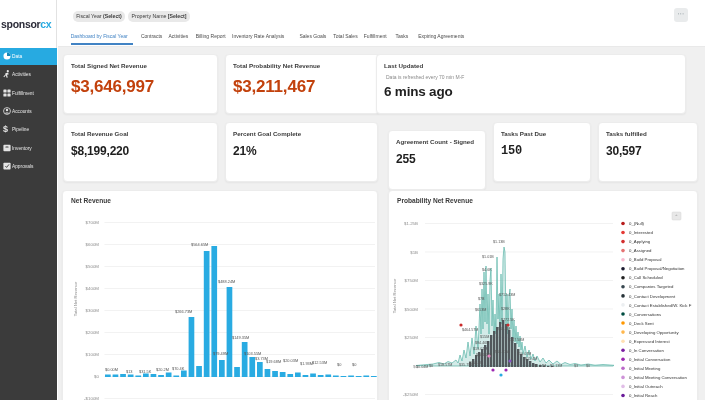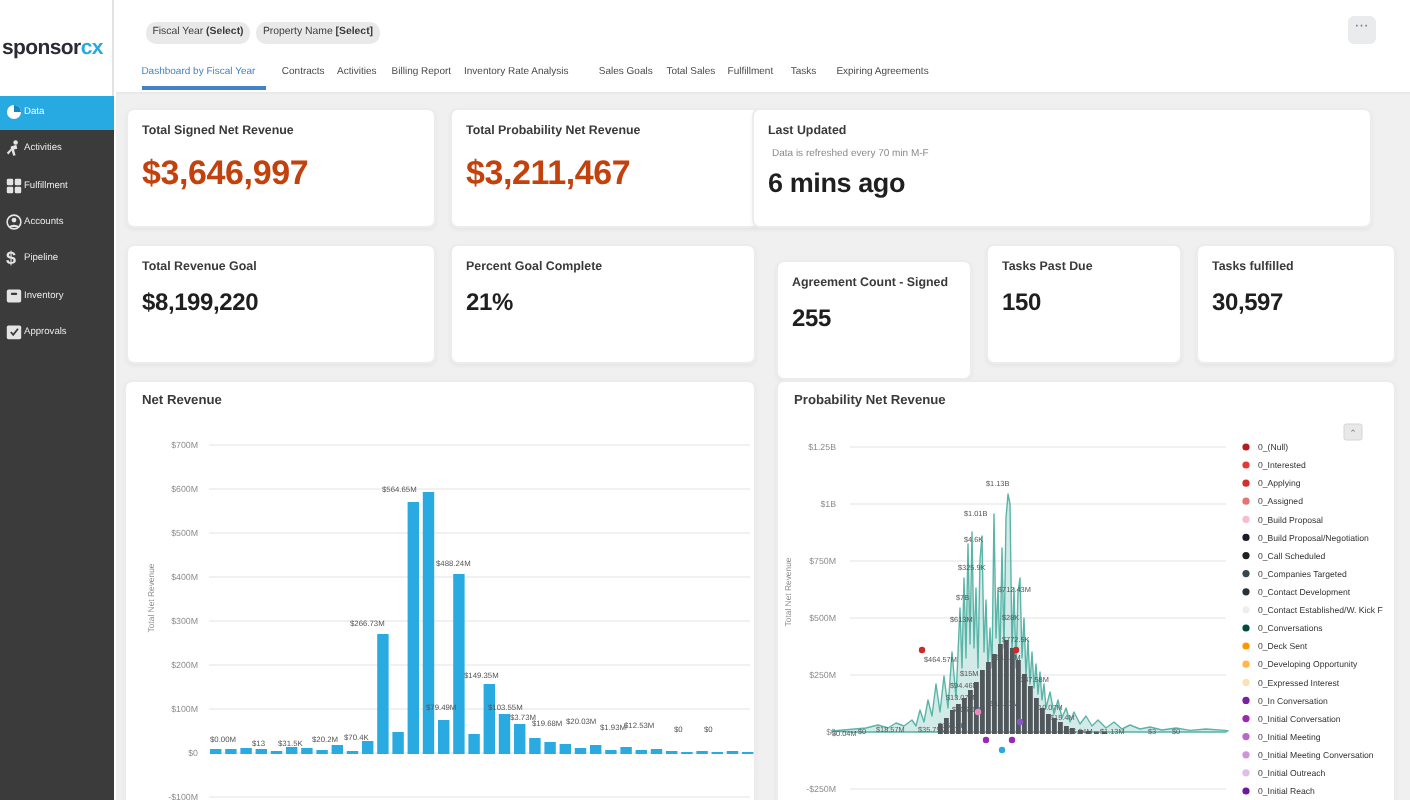--- a/index.html
+++ b/index.html
@@ -125,21 +125,21 @@
 <div class="card" style="left:225px; top:122px; width:153px; height:60px;">
   <div class="ct">Percent Goal Complete</div>
   <div class="cv2" style="top:21.3px;">21%</div>
 </div>
 <div class="card" style="left:388px; top:130px; width:98px; height:60px;">
   <div class="ct">Agreement Count - Signed</div>
   <div class="cv2" style="top:21.3px;">255</div>
 </div>
 <div class="card" style="left:493px; top:122px; width:98px; height:60px;">
   <div class="ct">Tasks Past Due</div>
-  <div class="cv2" style="top:21.3px;">150</div>
+  <div class="cv2" style="top:21.3px;font-family:Liberation Mono, monospace;">150</div>
 </div>
 <div class="card" style="left:598px; top:122px; width:100px; height:60px;">
   <div class="ct">Tasks fulfilled</div>
   <div class="cv2" style="top:21.3px;">30,597</div>
 </div>
 
 <div class="card" style="left:62px; top:190px; width:316px; height:225px;">
   <div class="ct" style="left:8px; top:6px; font-size:6.6px;">Net Revenue</div>
   <svg width="316" height="225" viewBox="0 0 316 225" style="position:absolute;left:0;top:0;">
     <line x1="41.5" y1="207.5" x2="312" y2="207.5" stroke="#ececec" stroke-width="0.7"></line>

